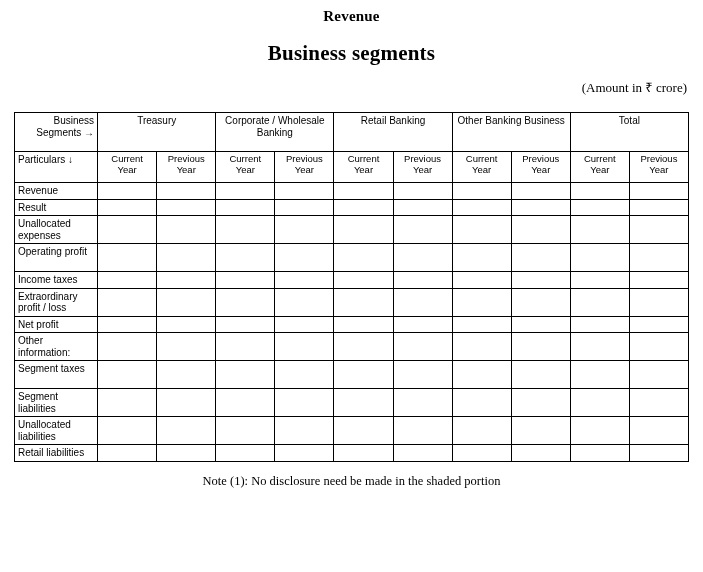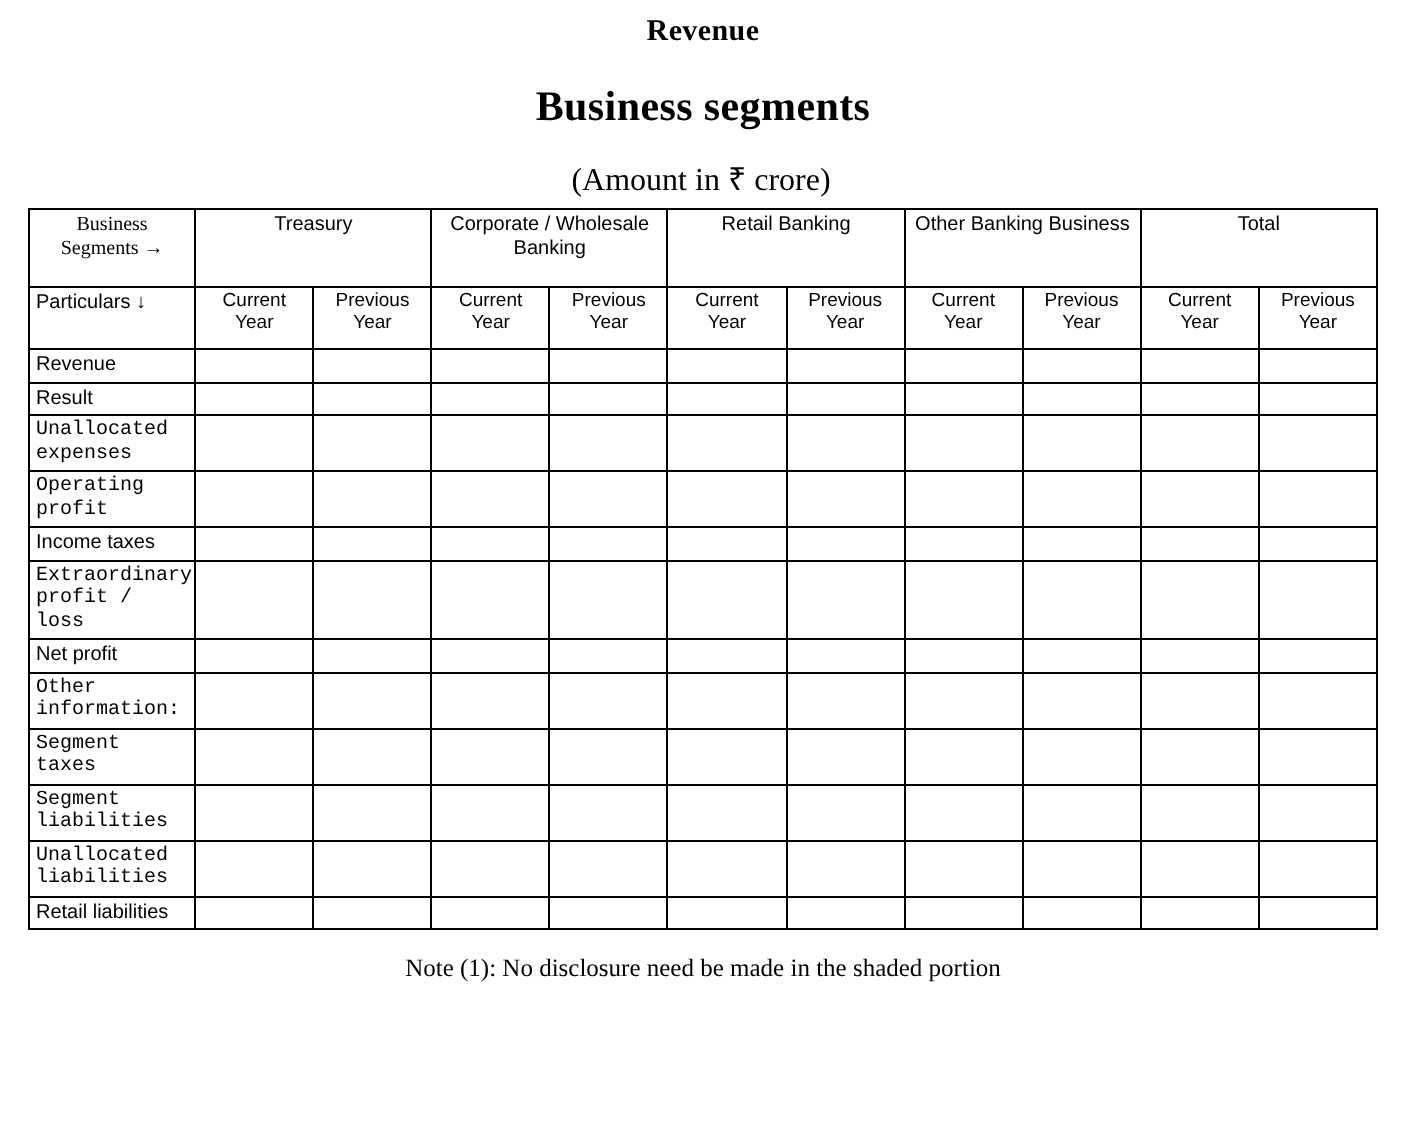--- a/index.html
+++ b/index.html
@@ -30,24 +30,24 @@
     letter-spacing: 0.2px;
   }
   .title2 {
     text-align: center;
     font-weight: bold;
     font-size: 21px;
     margin-top: 16px;
     letter-spacing: 0.2px;
   }
   .amount-note {
-    text-align: center;
-    font-size: 16px;
+    text-align: right;
+    font-size: 13px;
     margin-top: 12px;
-    margin-bottom: 4px;
+    margin-bottom: 16px;
     padding-right: 2px;
   }
   table.segtbl {
     border-collapse: collapse;
     width: 675px;
     table-layout: fixed;
     font-family: "Liberation Sans", sans-serif;
     font-size: 10px;
   }
   table.segtbl td, table.segtbl th {
@@ -69,41 +69,40 @@
     height: 26px;
     font-size: 9.5px;
   }
   td.rowlabel {
     text-align: left;
     font-size: 10px;
     padding-left: 3px;
     margin-top: 36px;
   }
   th.corner-top {
-    text-align: center;
+    text-align: right;
     vertical-align: middle;
     font-size: 10px;
-    font-family: Liberation Serif, serif;
   }
   th.corner-bottom {
     text-align: left;
     vertical-align: middle;
     font-size: 10px;
   }
   td.shaded {
     background: #3f3f3f;
   }
   td.black {
     background: #000000;
   }
   td.cell {
     background: #ffffff;
   }
   .r1 { height: 15px; }
-  .r2 { height: 28px; font-family: Liberation Mono, monospace; }
+  .r2 { height: 28px; }
   .note {
     font-size: 12.5px;
     margin-top: 12px;
     font-family: "Liberation Serif", serif;
     text-align: center;
   }
 </style>
 </head>
 <body>
 

